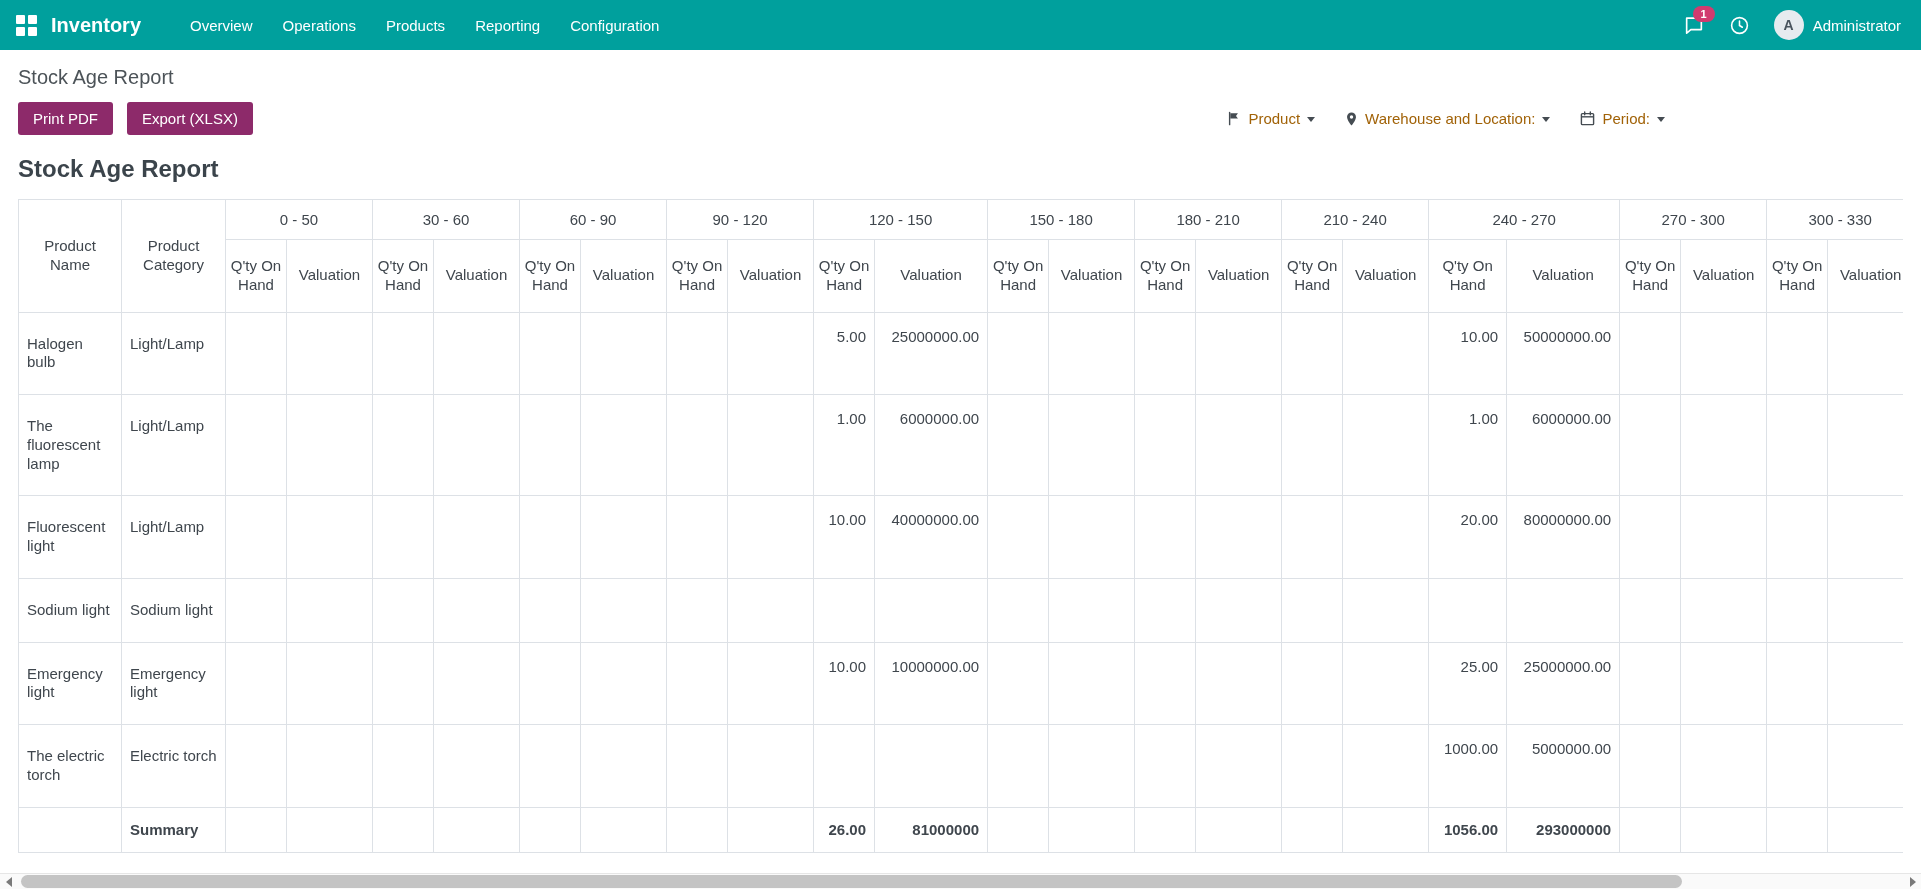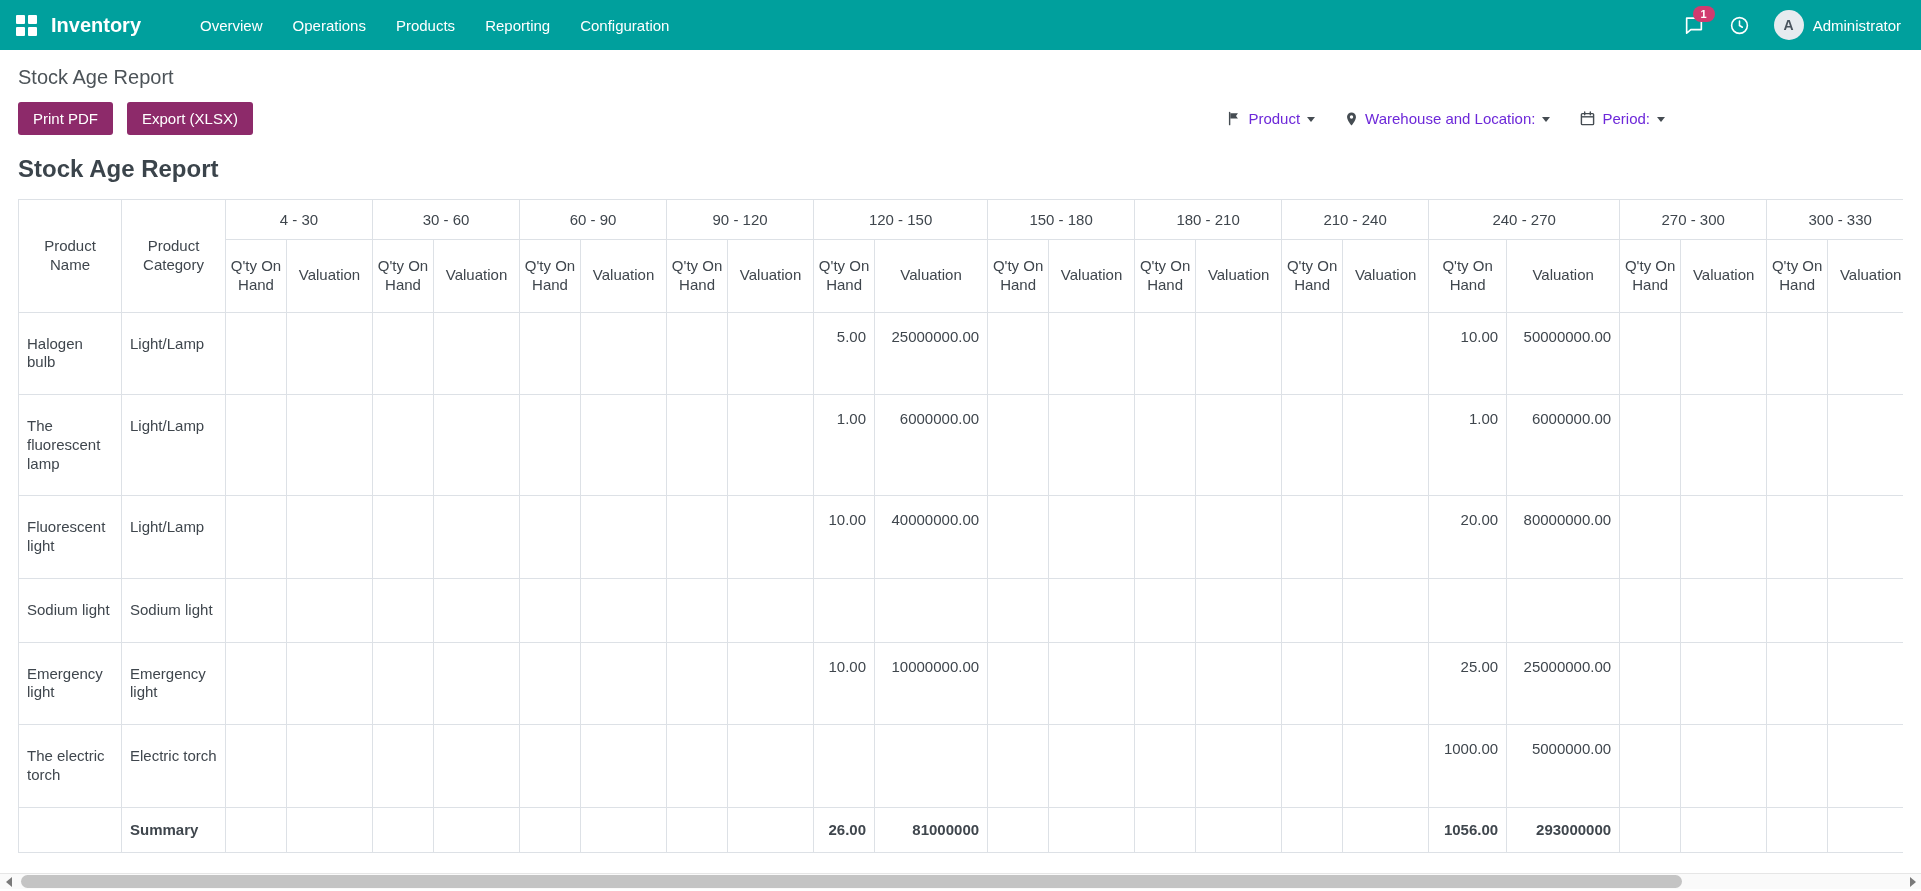--- a/index.html
+++ b/index.html
@@ -4,39 +4,39 @@
 <style>
   html,body{margin:0;padding:0;}
   body{
     width:1921px;height:891px;overflow:hidden;position:relative;
     font-family:"Liberation Sans",sans-serif;background:#fff;color:#374151;
   }
   
   .topbar{height:50px;background:#00a09d;display:flex;align-items:center;padding:0 16px;color:#fff;}
   .apps-btn{display:grid;grid-template-columns:9px 9px;grid-template-rows:9px 9px;gap:3px;margin-right:14px;cursor:pointer;}
   .apps-btn span{background:#fff;border-radius:1px;}
-  .app-name{font-size:20px;font-weight:700;margin-right:44px;cursor:pointer;}
+  .app-name{font-size:20px;font-weight:700;margin-right:34px;cursor:pointer;}
   .topnav{display:flex;align-items:center;height:100%;justify-content:space-between;}
   .nav-item{font-size:15px;padding:0 15px;height:100%;display:flex;align-items:center;cursor:pointer;white-space:nowrap;}
   .topbar-right{margin-left:auto;display:flex;align-items:center;gap:24px;padding-right:4px;}
   .icon-wrap{position:relative;display:flex;align-items:center;cursor:pointer;}
   .badge{position:absolute;top:-8px;right:-10px;background:#d13b6f;color:#fff;font-size:11px;font-weight:700;
          min-width:16px;height:16px;border-radius:8px;display:flex;align-items:center;justify-content:center;padding:0 3px;}
   .user{display:flex;align-items:center;gap:9px;cursor:pointer;}
   .avatar{width:30px;height:30px;border-radius:50%;background:#e6ebef;color:#49545e;font-weight:700;font-size:14px;
           display:flex;align-items:center;justify-content:center;}
   .user-name{font-size:15px;}
   
   .page-head{padding:16px 18px 0;}
   .page-title{font-size:20px;font-weight:400;color:#4c5358;margin:0;}
   .actions{display:flex;align-items:center;margin-top:13px;}
   .btn{background:#8d2a6a;color:#fff;border:none;border-radius:3px;font-size:15px;padding:8px 15px;margin-right:14px;
        cursor:pointer;font-family:inherit;}
   .filters{margin-left:auto;margin-right:238px;display:flex;align-items:center;gap:30px;}
-  .filter{display:flex;align-items:center;gap:7px;font-size:15px;color:#6d28d9;cursor:pointer;white-space:nowrap;}
+  .filter{display:flex;align-items:center;gap:7px;font-size:15px;color:#a16207;cursor:pointer;white-space:nowrap;}
   .caret{width:0;height:0;border-left:4px solid transparent;border-right:4px solid transparent;border-top:5px solid #454c52;margin-top:2px;}
   
   .report{padding:20px 18px 0;}
   .report-title{font-size:24px;font-weight:700;color:#3b444b;margin:0;}
   .company{font-size:19px;color:#98a0a6;margin-top:10px;}
   .date-line{font-size:16px;font-weight:700;color:#3b444b;margin-top:12px;}
   .table-wrap{margin-top:16px;width:1885px;overflow:hidden;}
   table{border-collapse:collapse;table-layout:fixed;width:1895px;}
   th,td{border:1px solid #dde1e6;font-size:15px;color:#3f464d;overflow:hidden;word-wrap:break-word;}
   thead th{font-weight:400;text-align:center;vertical-align:middle;background:#fff;}
@@ -158,21 +158,21 @@
             <col style="width: 113px;">
             <col style="width: 61px;">
             <col style="width: 86px;">
             <col style="width: 61px;">
             <col style="width: 86px;">
           </colgroup>
           <thead>
             <tr>
               <th class="th-fixed" rowspan="2">Product Name</th>
               <th class="th-fixed" rowspan="2">Product Category</th>
-              <th class="th-interval" colspan="2">4 - 30</th>
+              <th class="th-interval" colspan="2">0 - 50</th>
               <th class="th-interval" colspan="2">30 - 60</th>
               <th class="th-interval" colspan="2">60 - 90</th>
               <th class="th-interval" colspan="2">90 - 120</th>
               <th class="th-interval" colspan="2">120 - 150</th>
               <th class="th-interval" colspan="2">150 - 180</th>
               <th class="th-interval" colspan="2">180 - 210</th>
               <th class="th-interval" colspan="2">210 - 240</th>
               <th class="th-interval" colspan="2">240 - 270</th>
               <th class="th-interval" colspan="2">270 - 300</th>
               <th class="th-interval" colspan="2">300 - 330</th>

